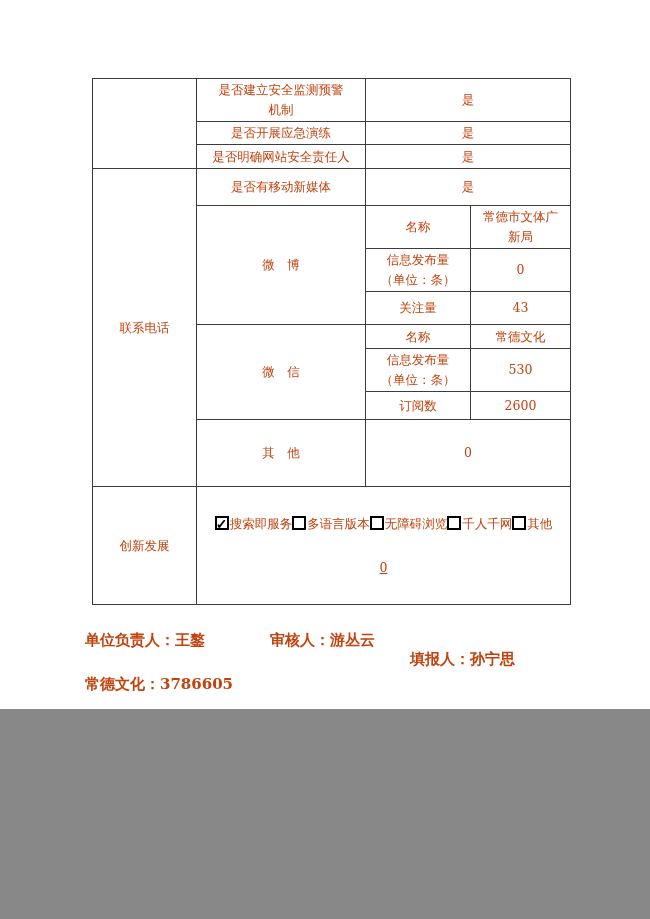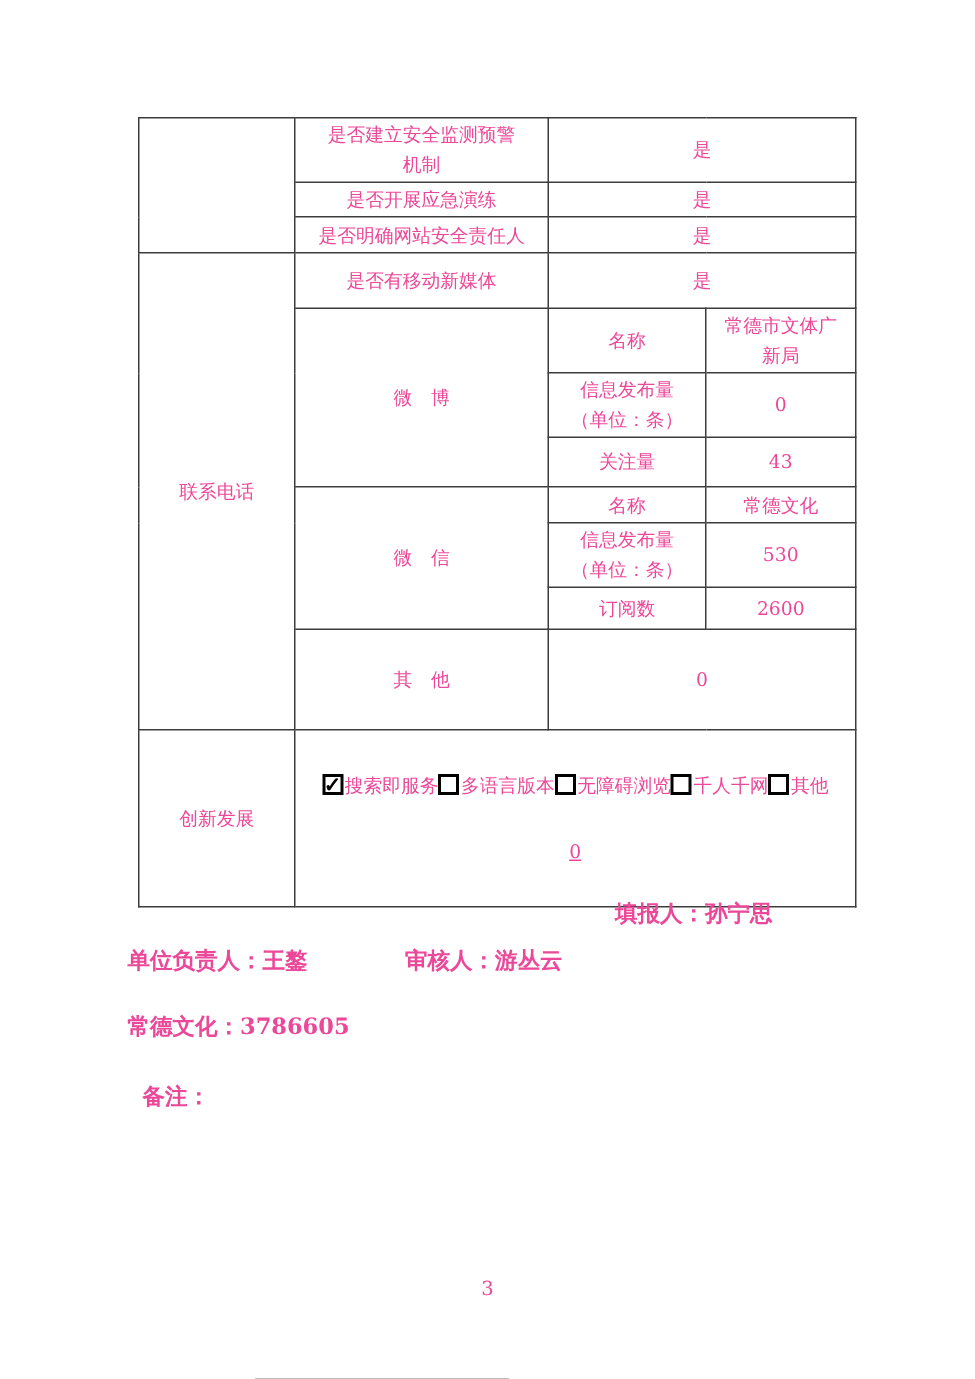--- a/index.html
+++ b/index.html
@@ -1,21 +1,21 @@
 <!DOCTYPE html>
 <html><head>
 <meta charset="utf-8">
 <style>
   html,body{margin:0;padding:0;background:#888;}
   .page{
     position:relative;
-    width:650px;height:919px;
+    width:650px;height:709px;
     background:#ffffff;
     font-family:"DejaVu Serif","Liberation Serif",serif;
-    color:#ec4899;
+    color:#c2410c;
     overflow:hidden;
   }
   table.report{
     position:absolute;left:92px;top:78px;
     width:478px;
     border-collapse:collapse;
     table-layout:fixed;
   }
   table.report td{
     border:1px solid #3c3c3c;
@@ -151,20 +151,20 @@
       <td colspan="3" class="innovation-cell">
         <div class="cb-line"><span class="cb-option"><span class="cb checked"></span><span>搜索即服务</span></span><span class="cb-option"><span class="cb"></span><span>多语言版本</span></span><span class="cb-option"><span class="cb"></span><span>无障碍浏览</span></span><span class="cb-option"><span class="cb"></span><span>千人千网</span></span><span class="cb-option"><span class="cb"></span><span>其他</span></span></div>
         <div><span class="other-blank">0</span></div>
       </td>
     </tr>
   </tbody>
     </table>
 
   <div class="footer-item" style="left:85px;top:631px;"><span>单位负责人：</span><span>王鏊</span></div>
   <div class="footer-item" style="left:270px;top:631px;"><span>审核人：</span><span>游丛云</span></div>
-  <div class="footer-item" style="left:410px;top:600px;"><span>填报人：</span><span>孙宁思</span></div>
+  <div class="footer-item" style="left:410px;top:650px;"><span>填报人：</span><span>孙宁思</span></div>
 
   <div class="footer-item" style="left:85px;top:675px;"><span>常德文化：</span><span>3786605</span></div>
 
   <div class="footer-item" style="left:95px;top:722px;"><span>备注：</span></div>
 
   <div class="page-number">3</div>
 </div>
 
 </body></html>

